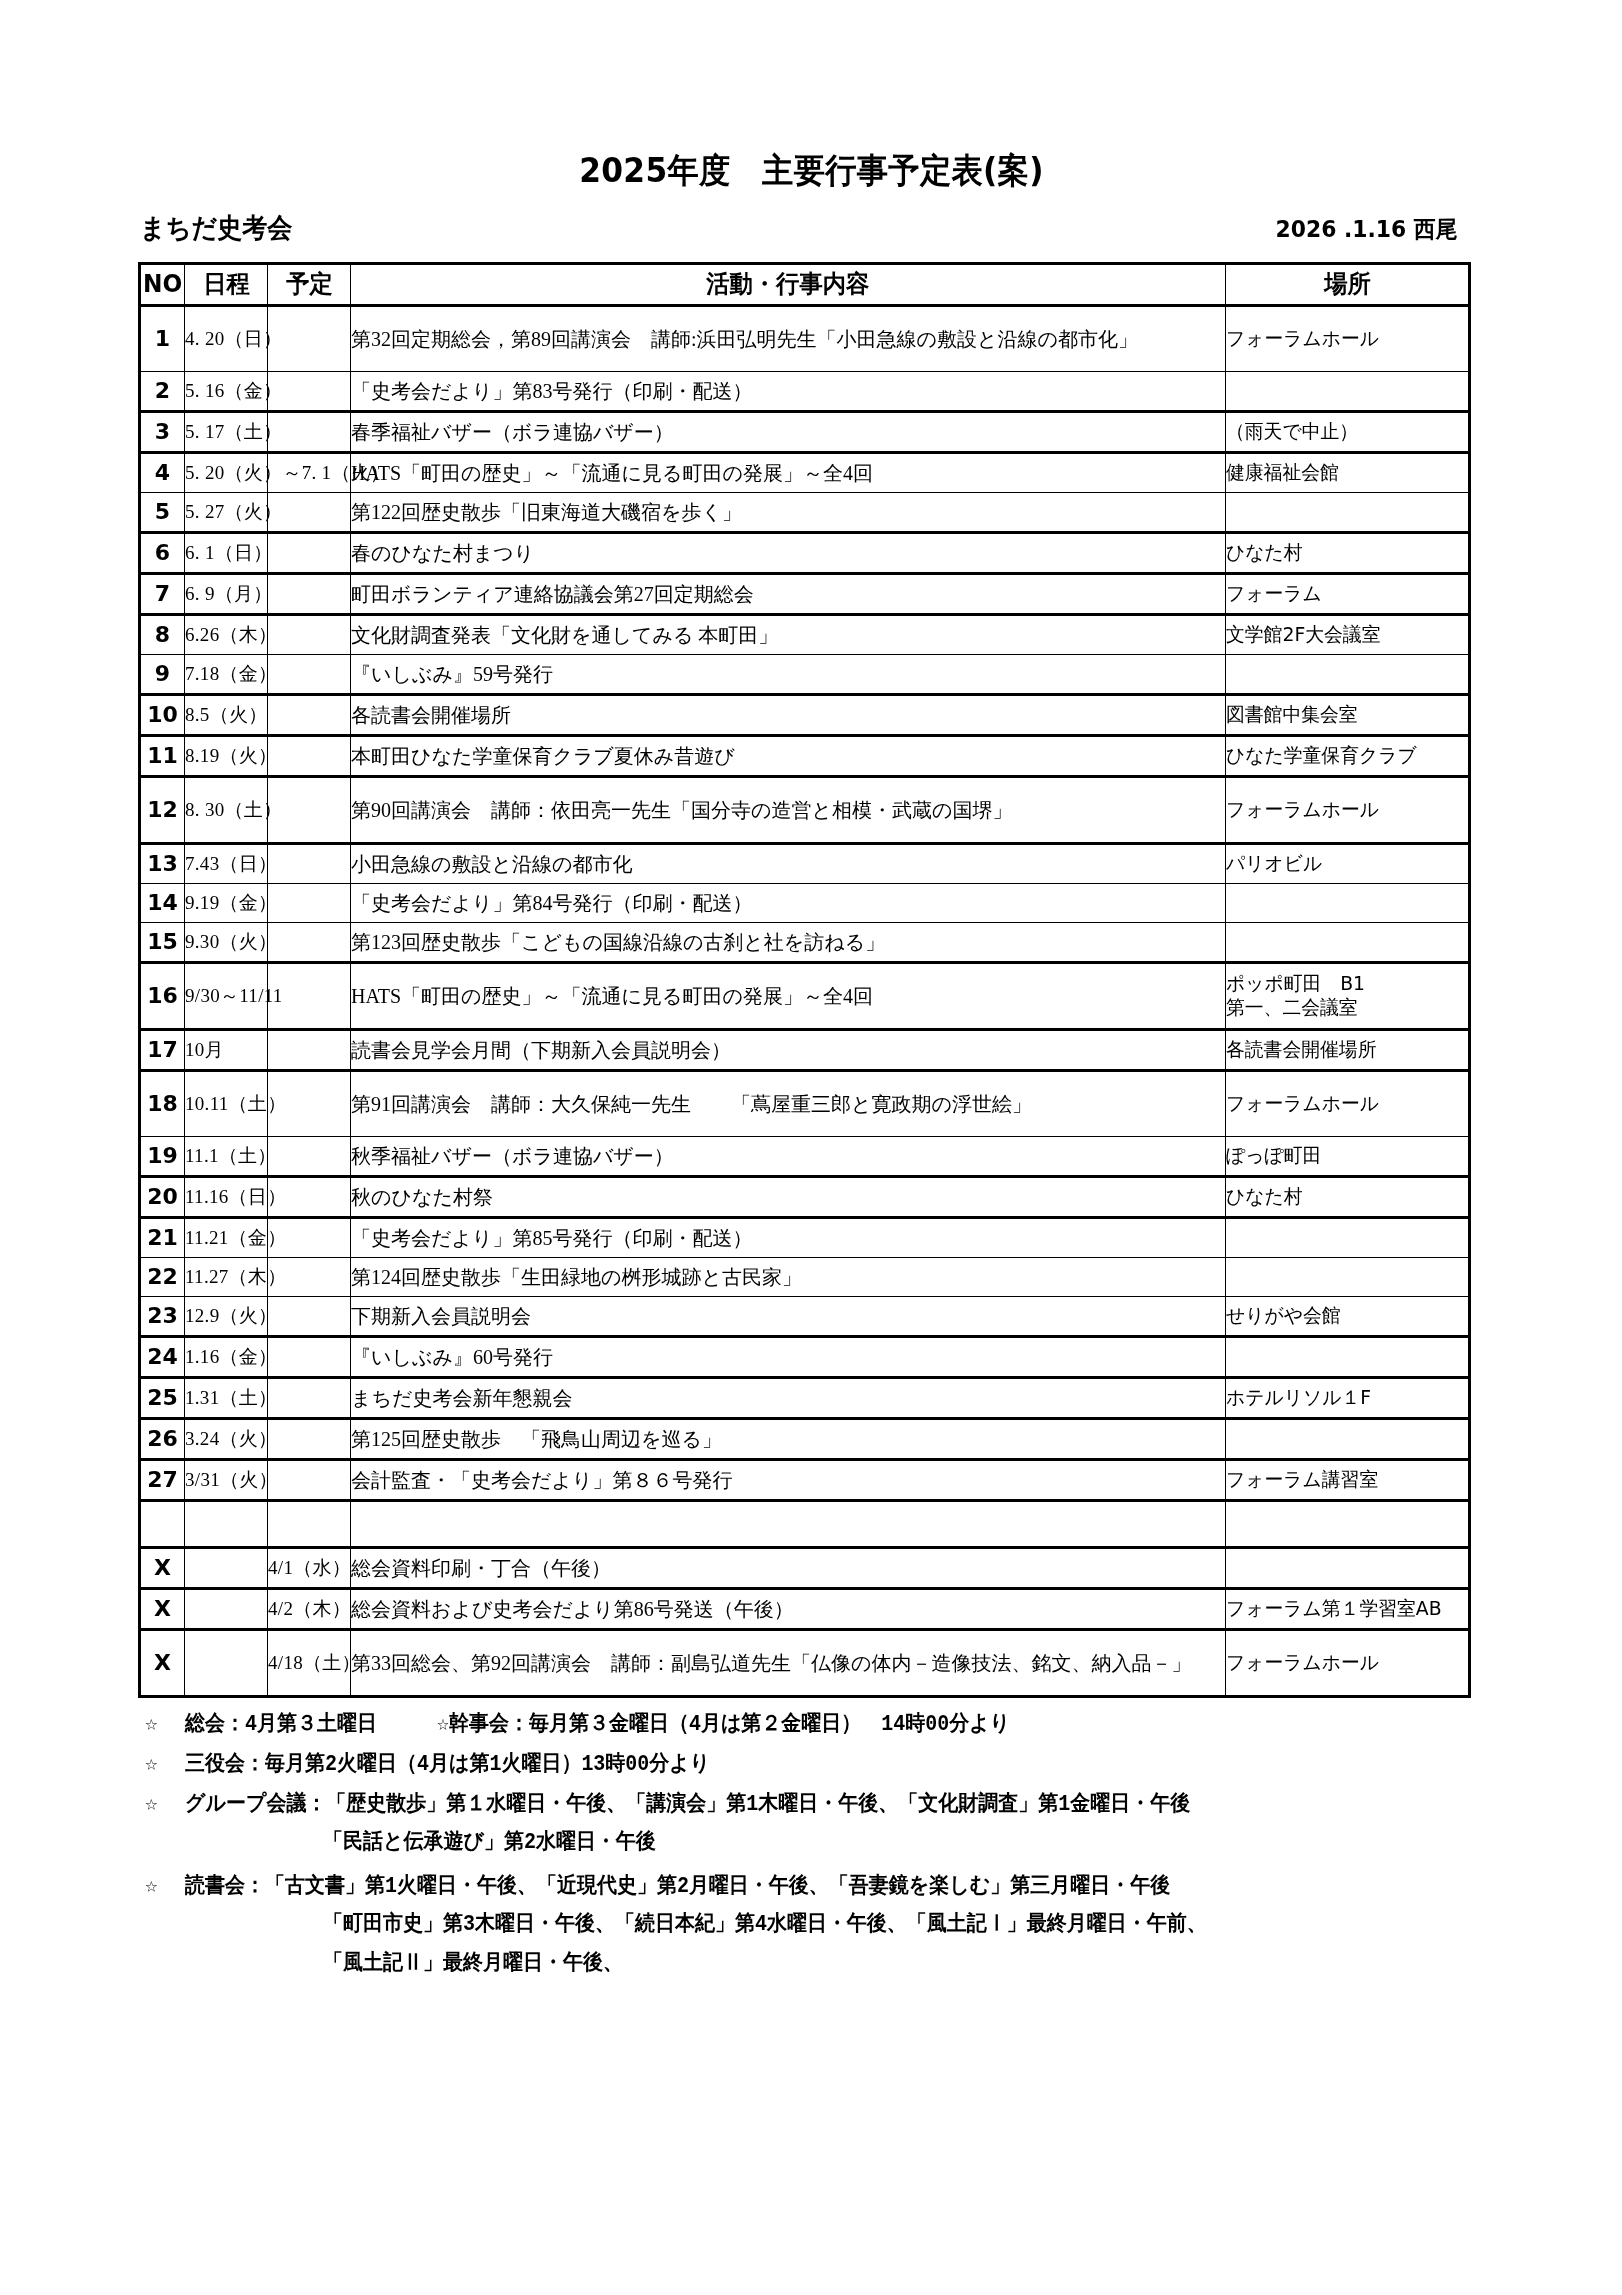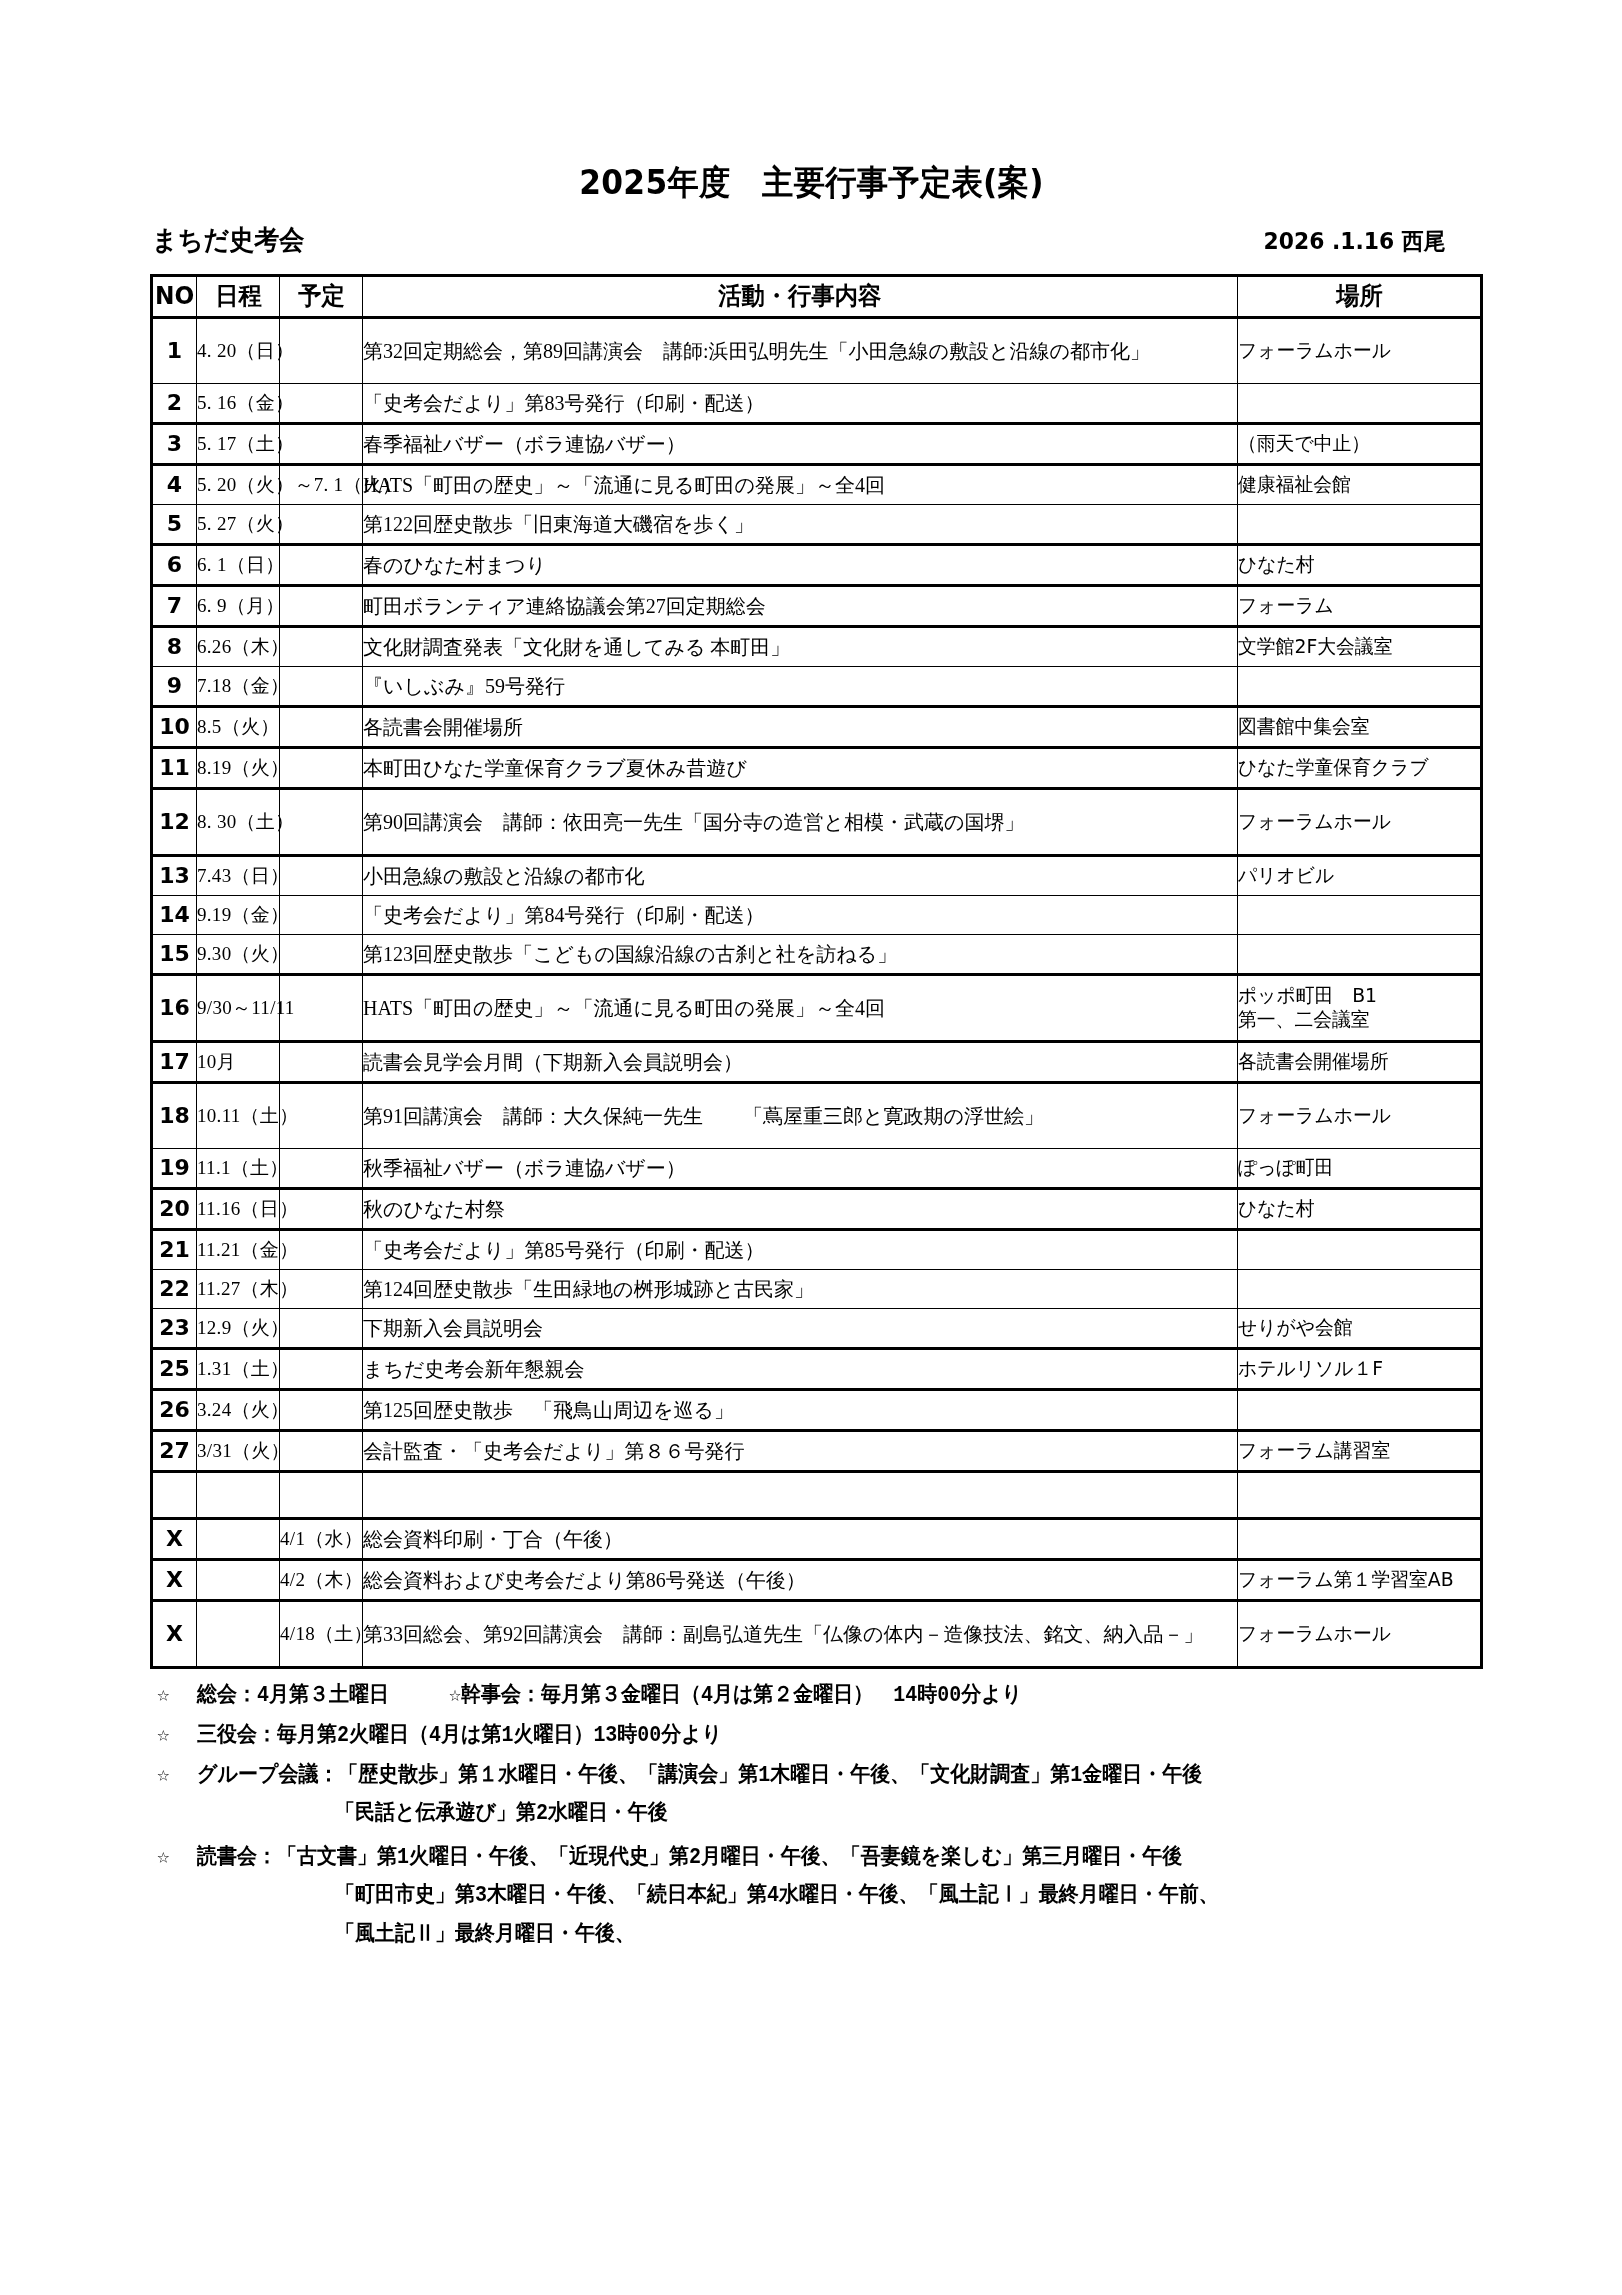--- a/index.html
+++ b/index.html
@@ -14,21 +14,21 @@
     font-family: "Liberation Serif", "DejaVu Serif", serif;
     color: #000000;
     -webkit-font-smoothing: none;
   }
 
   .page {
     position: relative;
     width: 1623px;
     height: 2295px;
     box-sizing: border-box;
-    padding: 16px;
+    padding: 4px;
   }
 
   
   .doc-title {
     text-align: center;
     font-family: "DejaVu Sans", sans-serif;
     font-weight: 700;
     font-size: 34px;
     letter-spacing: 0.3px;
     padding-top: 149px;
@@ -384,20 +384,27 @@
             <td class="place"><span class="sq"></span></td>
           </tr>
           <tr class="h3">
             <td class="no">23</td>
             <td class="date">12.9（火）</td>
             <td class="plan"></td>
             <td class="act">下期新入会員説明会</td>
             <td class="place"><span class="sq">せりがや会館</span></td>
           </tr>
           <tr class="h3 thick">
+            <td class="no">24</td>
+            <td class="date">1.16（金）</td>
+            <td class="plan"></td>
+            <td class="act">『いしぶみ』60号発行</td>
+            <td class="place"><span class="sq"></span></td>
+          </tr>
+          <tr class="h3 thick">
             <td class="no">25</td>
             <td class="date">1.31（土）</td>
             <td class="plan"></td>
             <td class="act">まちだ史考会新年懇親会</td>
             <td class="place"><span class="sq">ホテルリソル１F</span></td>
           </tr>
           <tr class="h3 thick">
             <td class="no">26</td>
             <td class="date">3.24（火）</td>
             <td class="plan"></td>

